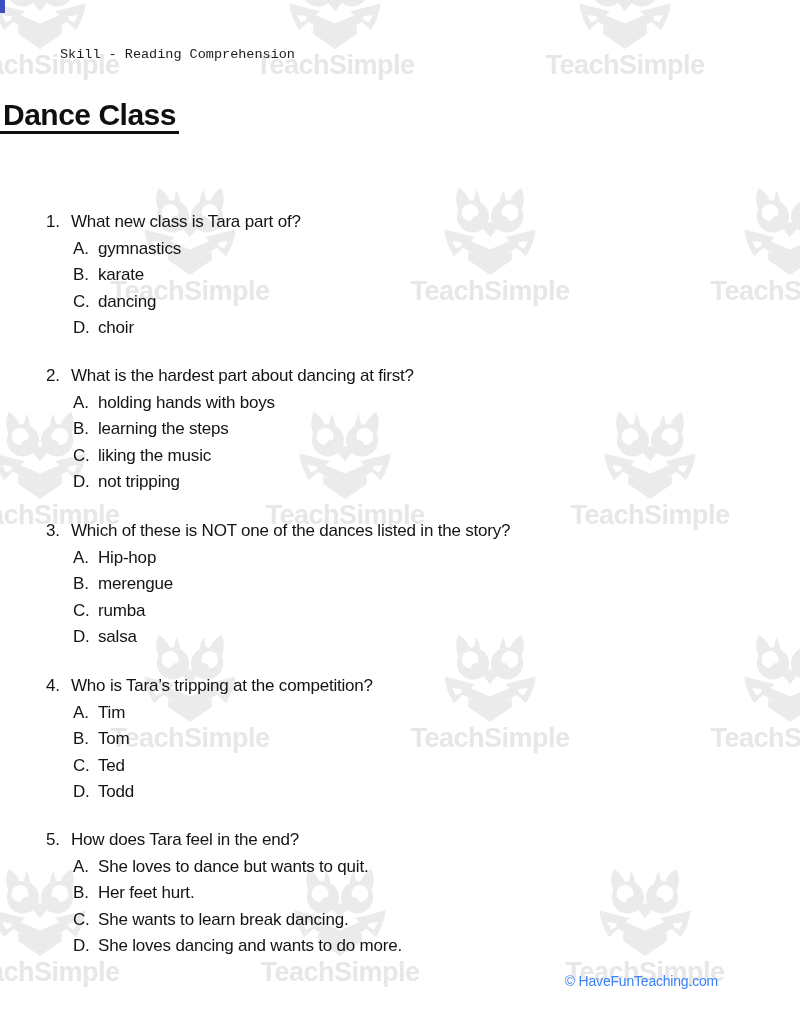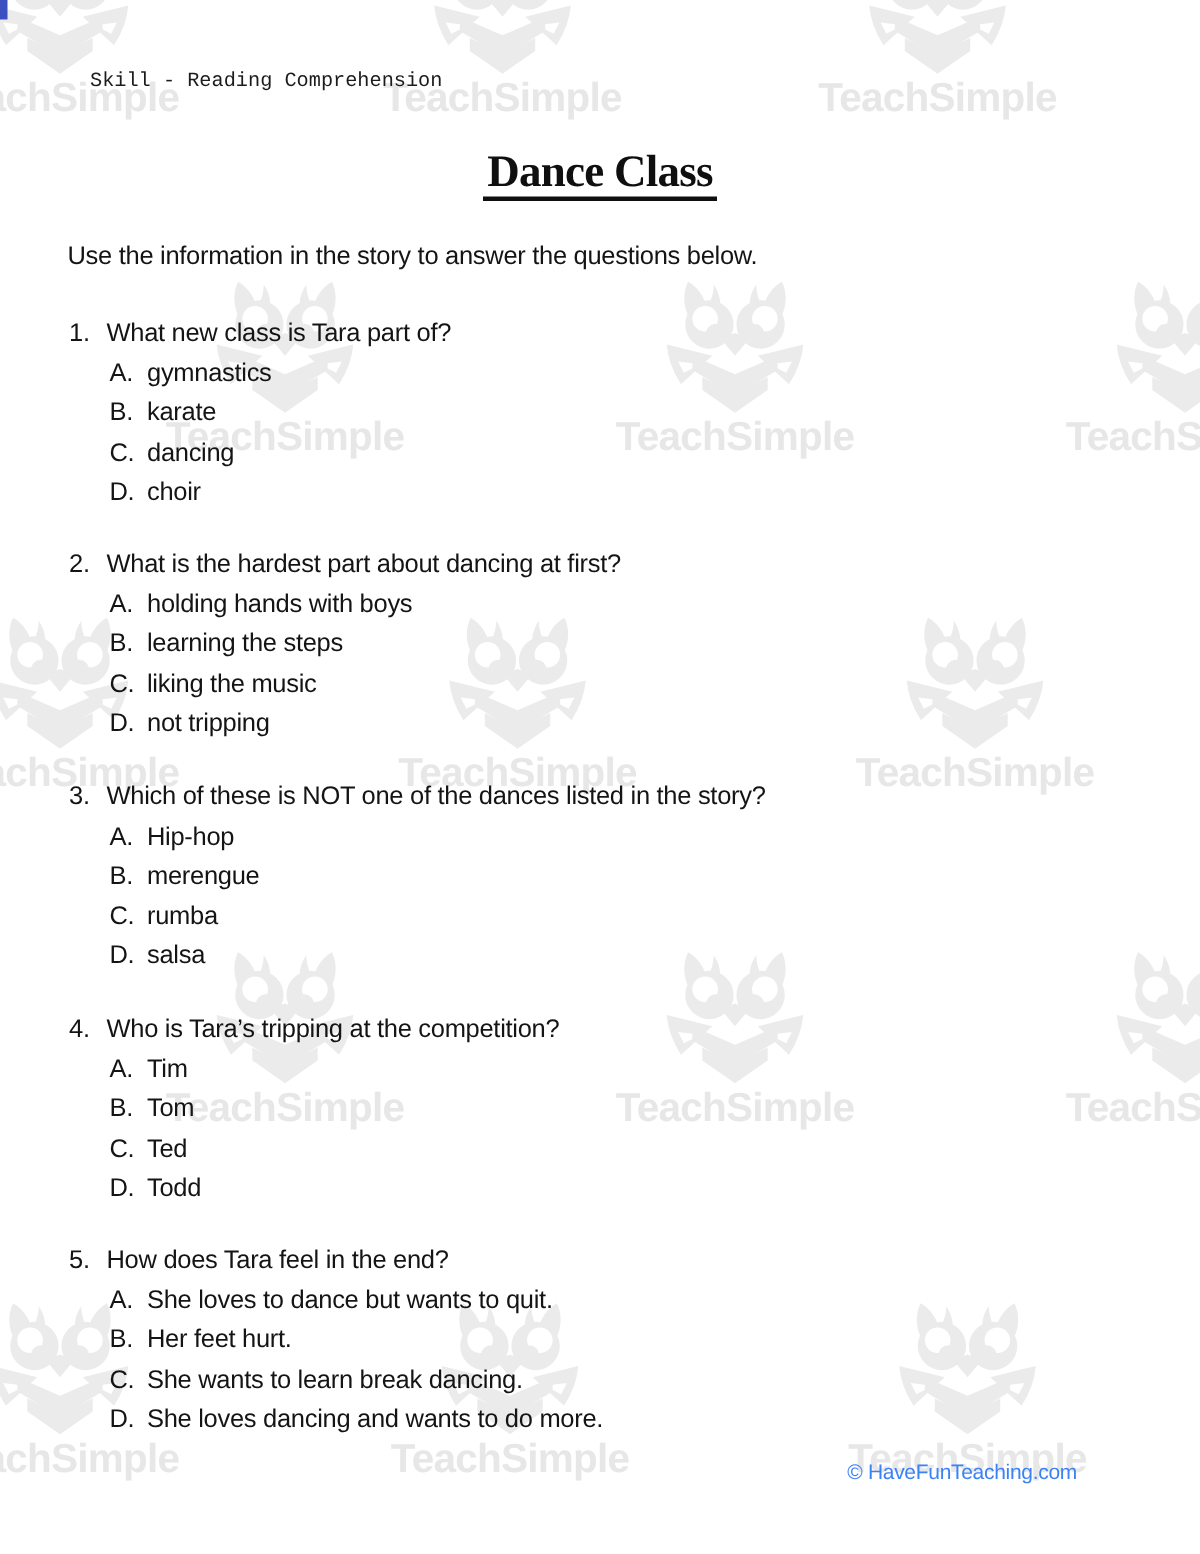--- a/index.html
+++ b/index.html
@@ -15,21 +15,21 @@
   .wm-owl .w{fill:#ffffff;}
   .wm-text{
     font-size:27px;font-weight:bold;letter-spacing:-0.5px;
     color:var(--wm-text,#e7e7e7);line-height:24px;margin-top:2px;white-space:nowrap;
   }
   
   .content{position:absolute;inset:0;z-index:1;}
   .hdr-skill{position:absolute;left:60px;top:47px;font-size:13.5px;color:#1c1c1c;font-family:Liberation Mono, monospace;}
   .hdr-name{position:absolute;left:463px;top:47px;font-size:13.5px;color:#1c1c1c;display:flex;align-items:flex-end;}
   .name-line{display:inline-block;width:180px;height:15px;border-bottom:1.5px solid #151515;margin-left:1px;}
-  .title-wrap{position:absolute;top:99px;left:0;width:100%;text-align:center;font-family:Liberation Serif, serif;}
+  .title-wrap{position:absolute;top:99px;left:0;width:100%;text-align:left;}
   .title{
     display:inline-block;font-size:30px;font-weight:bold;letter-spacing:-0.5px;color:#0f0f0f;
     border-bottom:3px solid #0f0f0f;padding:0 3px 1px 3px;line-height:31px;
   }
   .instructions{position:absolute;left:45px;top:158px;font-size:17px;letter-spacing:-0.2px;line-height:26.5px;color:#141414;}
   .q-block{position:absolute;left:46px;right:20px;}
   .q-line{display:flex;align-items:flex-start;height:26.5px;font-size:17px;letter-spacing:-0.2px;line-height:25px;color:#141414;}
   .q-num{flex:0 0 25px;}
   .q-text{flex:1;}
   .opt{margin-left:27px;}
@@ -409,21 +409,20 @@
   <div class="content">
     <div class="scan-artifact" style="background: rgb(59, 79, 193);"></div>
 
     <div class="hdr-skill">Skill - Reading Comprehension</div>
 
 
     <div class="title-wrap">
       <span class="title">Dance Class</span>
     </div>
 
-    <div class="instructions">Use the information in the story to answer the questions below.</div>
 
     <div id="questions-host">
         <div class="q-block" style="top: 209px;">
     <div class="q-line">
       <span class="q-num">1.</span>
       <span class="q-text">What new class is Tara part of?</span>
     </div>
     <div class="q-line opt">
       <span class="o-letter">A.</span>
       <span class="o-text">gymnastics</span>

